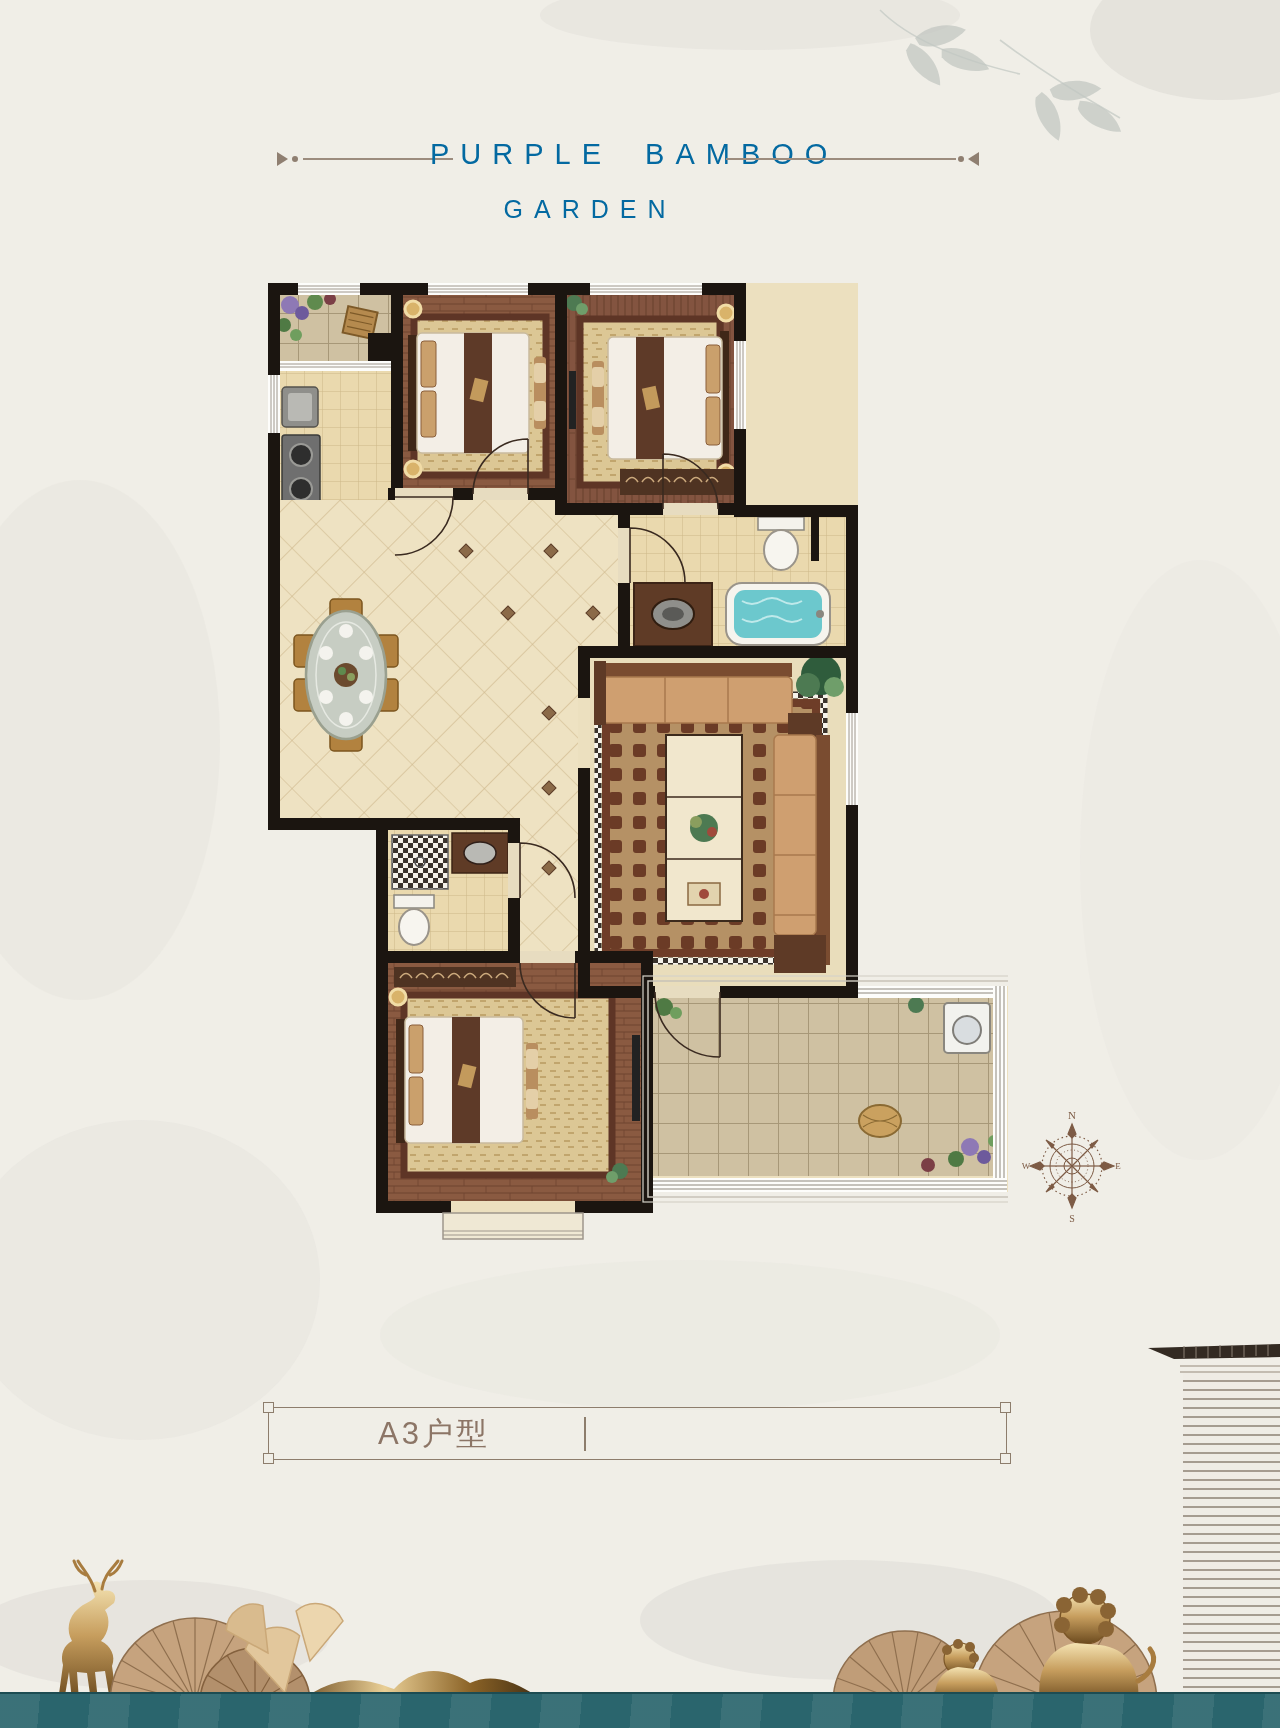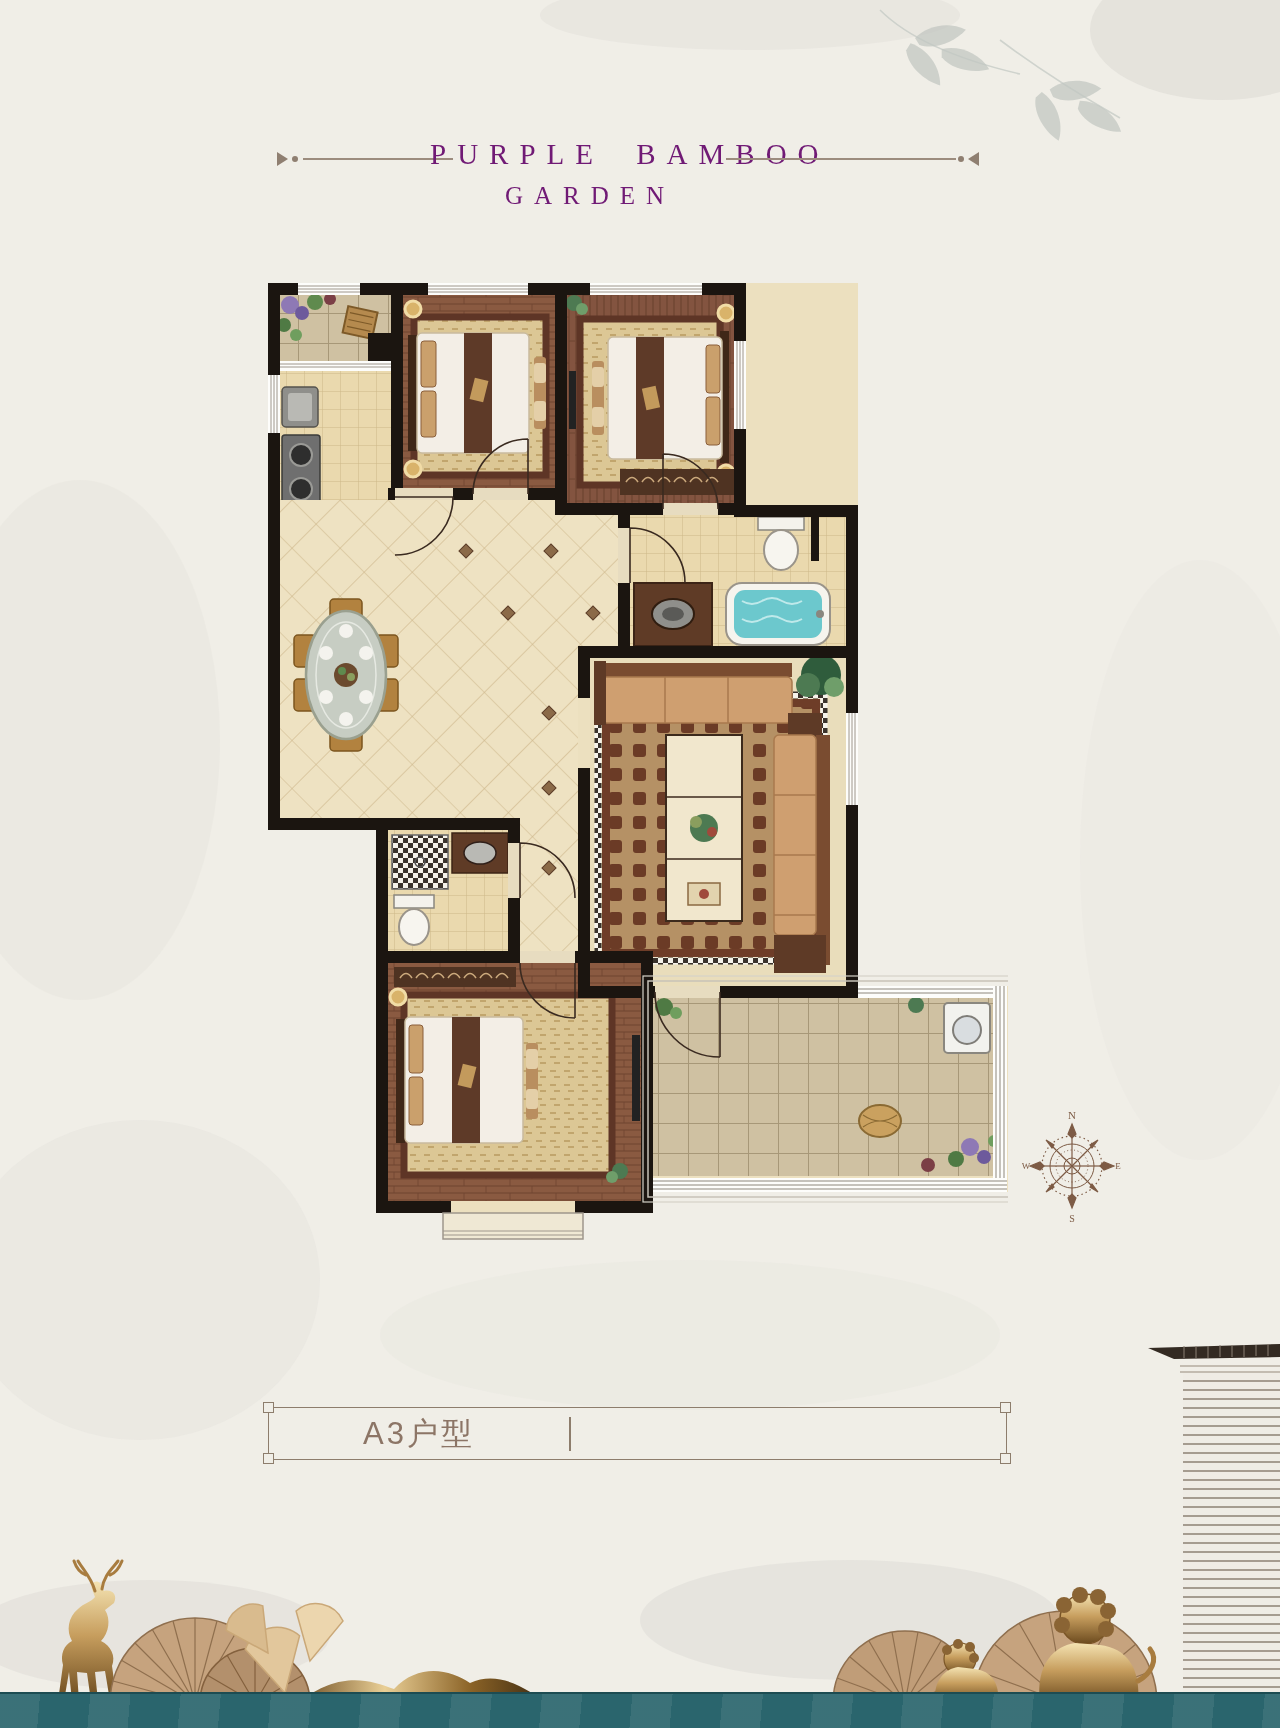--- a/index.html
+++ b/index.html
@@ -2,31 +2,31 @@
 <html><head>
 <meta charset="utf-8">
 <style>
   html,body{margin:0;padding:0;}
   body{width:1280px;height:1728px;position:relative;overflow:hidden;
        background:#f0eee7;font-family:"Liberation Sans",sans-serif;}
   .canvas{position:absolute;inset:0;}
   .blob{position:absolute;border-radius:50%;pointer-events:none;}
   
   .hdr-title{position:absolute;left:430px;top:138px;width:320px;text-align:center;
-     color:#701a75;font-family:Liberation Serif, serif;}
+     color:#0369a1;font-family:Liberation Sans, sans-serif;}
   .hdr-line1{font-size:29px;letter-spacing:11px;word-spacing:14px;white-space:nowrap;}
-  .hdr-line2{font-size:25px;letter-spacing:11px;margin-top:11px;}
+  .hdr-line2{font-size:25px;letter-spacing:11px;margin-top:24px;}
   .hline{position:absolute;height:2px;background:#9c8c7e;top:158px;}
   .hdot{position:absolute;width:6px;height:6px;border-radius:50%;background:#8f7f71;top:156px;}
   .harr{position:absolute;top:152px;width:0;height:0;border-style:solid;}
   .harr.left{border-width:7px 0 7px 11px;border-color:transparent transparent transparent #8f7f71;}
   .harr.right{border-width:7px 11px 7px 0;border-color:transparent #8f7f71 transparent transparent;}
   
   .plan-label{position:absolute;left:268px;top:1407px;width:739px;height:53px;
-     border:1.5px solid #8d7d6c;display:flex;align-items:center;box-sizing:border-box;}
+     border:1.5px solid #8d7d6c;display:flex;align-items:center;box-sizing:border-box;padding-left:15px;}
   .plan-label .cell{font-size:31px;color:#8c7566;letter-spacing:3px;text-align:center;}
   .plan-label .c1{flex:0 0 300px;}
   .plan-label .c2{flex:1;}
   .vdiv{width:2px;height:34px;background:#8d7d6c;}
   .csq{position:absolute;width:9px;height:9px;background:#f0eee7;border:1.5px solid #8d7d6c;}
   
   .stripes{position:absolute;left:1183px;top:1373px;width:97px;height:322px;
      background:repeating-linear-gradient(180deg,#efece5 0 7px,#a59c90 7px 9px);}
   
   .water{position:absolute;left:0;top:1692px;width:1280px;height:36px;background:#2a656d;

